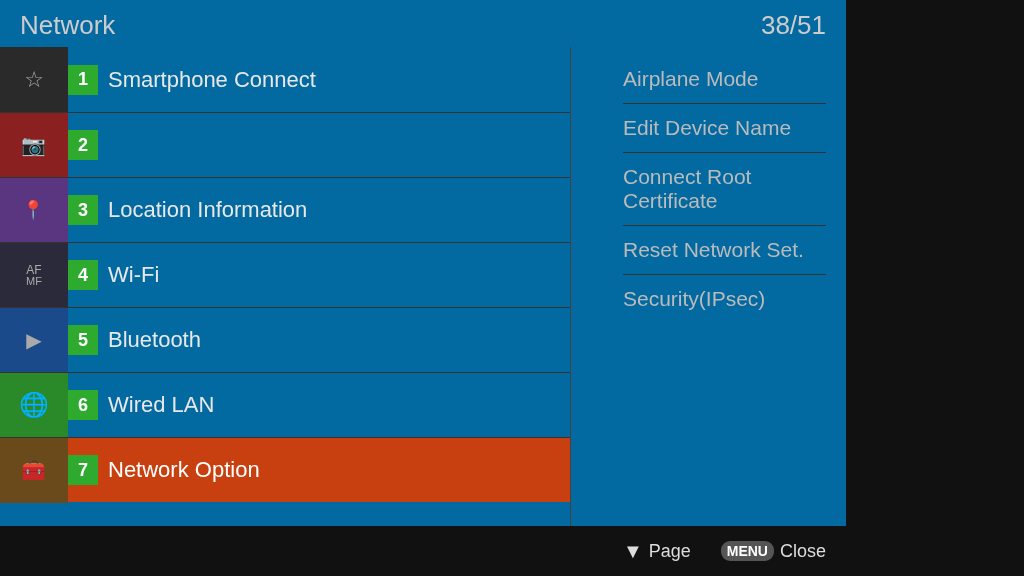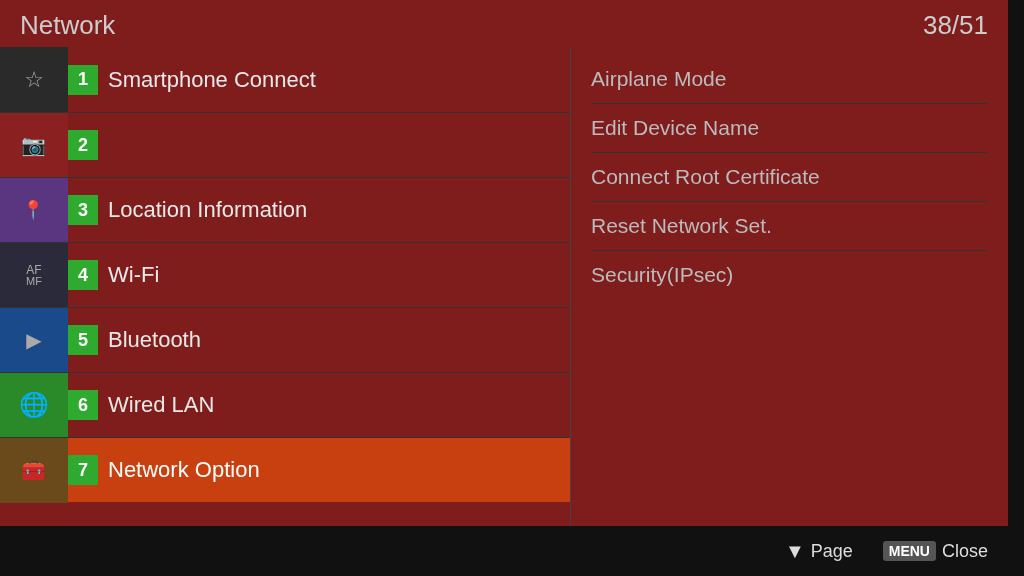--- a/index.html
+++ b/index.html
@@ -7,23 +7,23 @@
       width: 1024px;
       height: 576px;
       background: #111;
       color: #fff;
       font-family: 'Arial', sans-serif;
       overflow: hidden;
       position: relative;
     }
 
     .screen {
-      width: 1008px;
+      width: 846px;
       height: 576px;
-      background: #7f1d1d;
+      background: #0369a1;
       position: relative;
     }
 
     
     .header {
       display: flex;
       justify-content: space-between;
       align-items: center;
       padding: 10px 20px 6px 20px;
     }
@@ -117,20 +117,21 @@
       display: flex;
       flex-direction: column;
       gap: 0px;
     }
 
     .right-item {
       font-size: 21px;
       color: #bbb;
       padding: 12px 0;
       border-bottom: 1px solid #333;
+      margin-left: 32px;
     }
     .right-item:last-child {
       border-bottom: none;
     }
 
     
     .footer {
       position: absolute;
       bottom: 0;
       left: 0;
@@ -156,21 +157,21 @@
       font-size: 20px;
       color: #ddd;
     }
 
     .footer-menu-box {
       background: #555;
       color: #fff;
       font-size: 14px;
       font-weight: bold;
       padding: 2px 6px;
-      border-radius: 3px;
+      border-radius: 9px;
     }
 
     
     .star-icon { font-size: 22px; color: #aaa; }
     
     .camera-icon { font-size: 20px; color: #aaa; }
     
     .location-icon { font-size: 18px; color: #aaa; }
     
     .afmf-text { font-size: 10px; color: #aaa; line-height: 1; text-align:center; }

